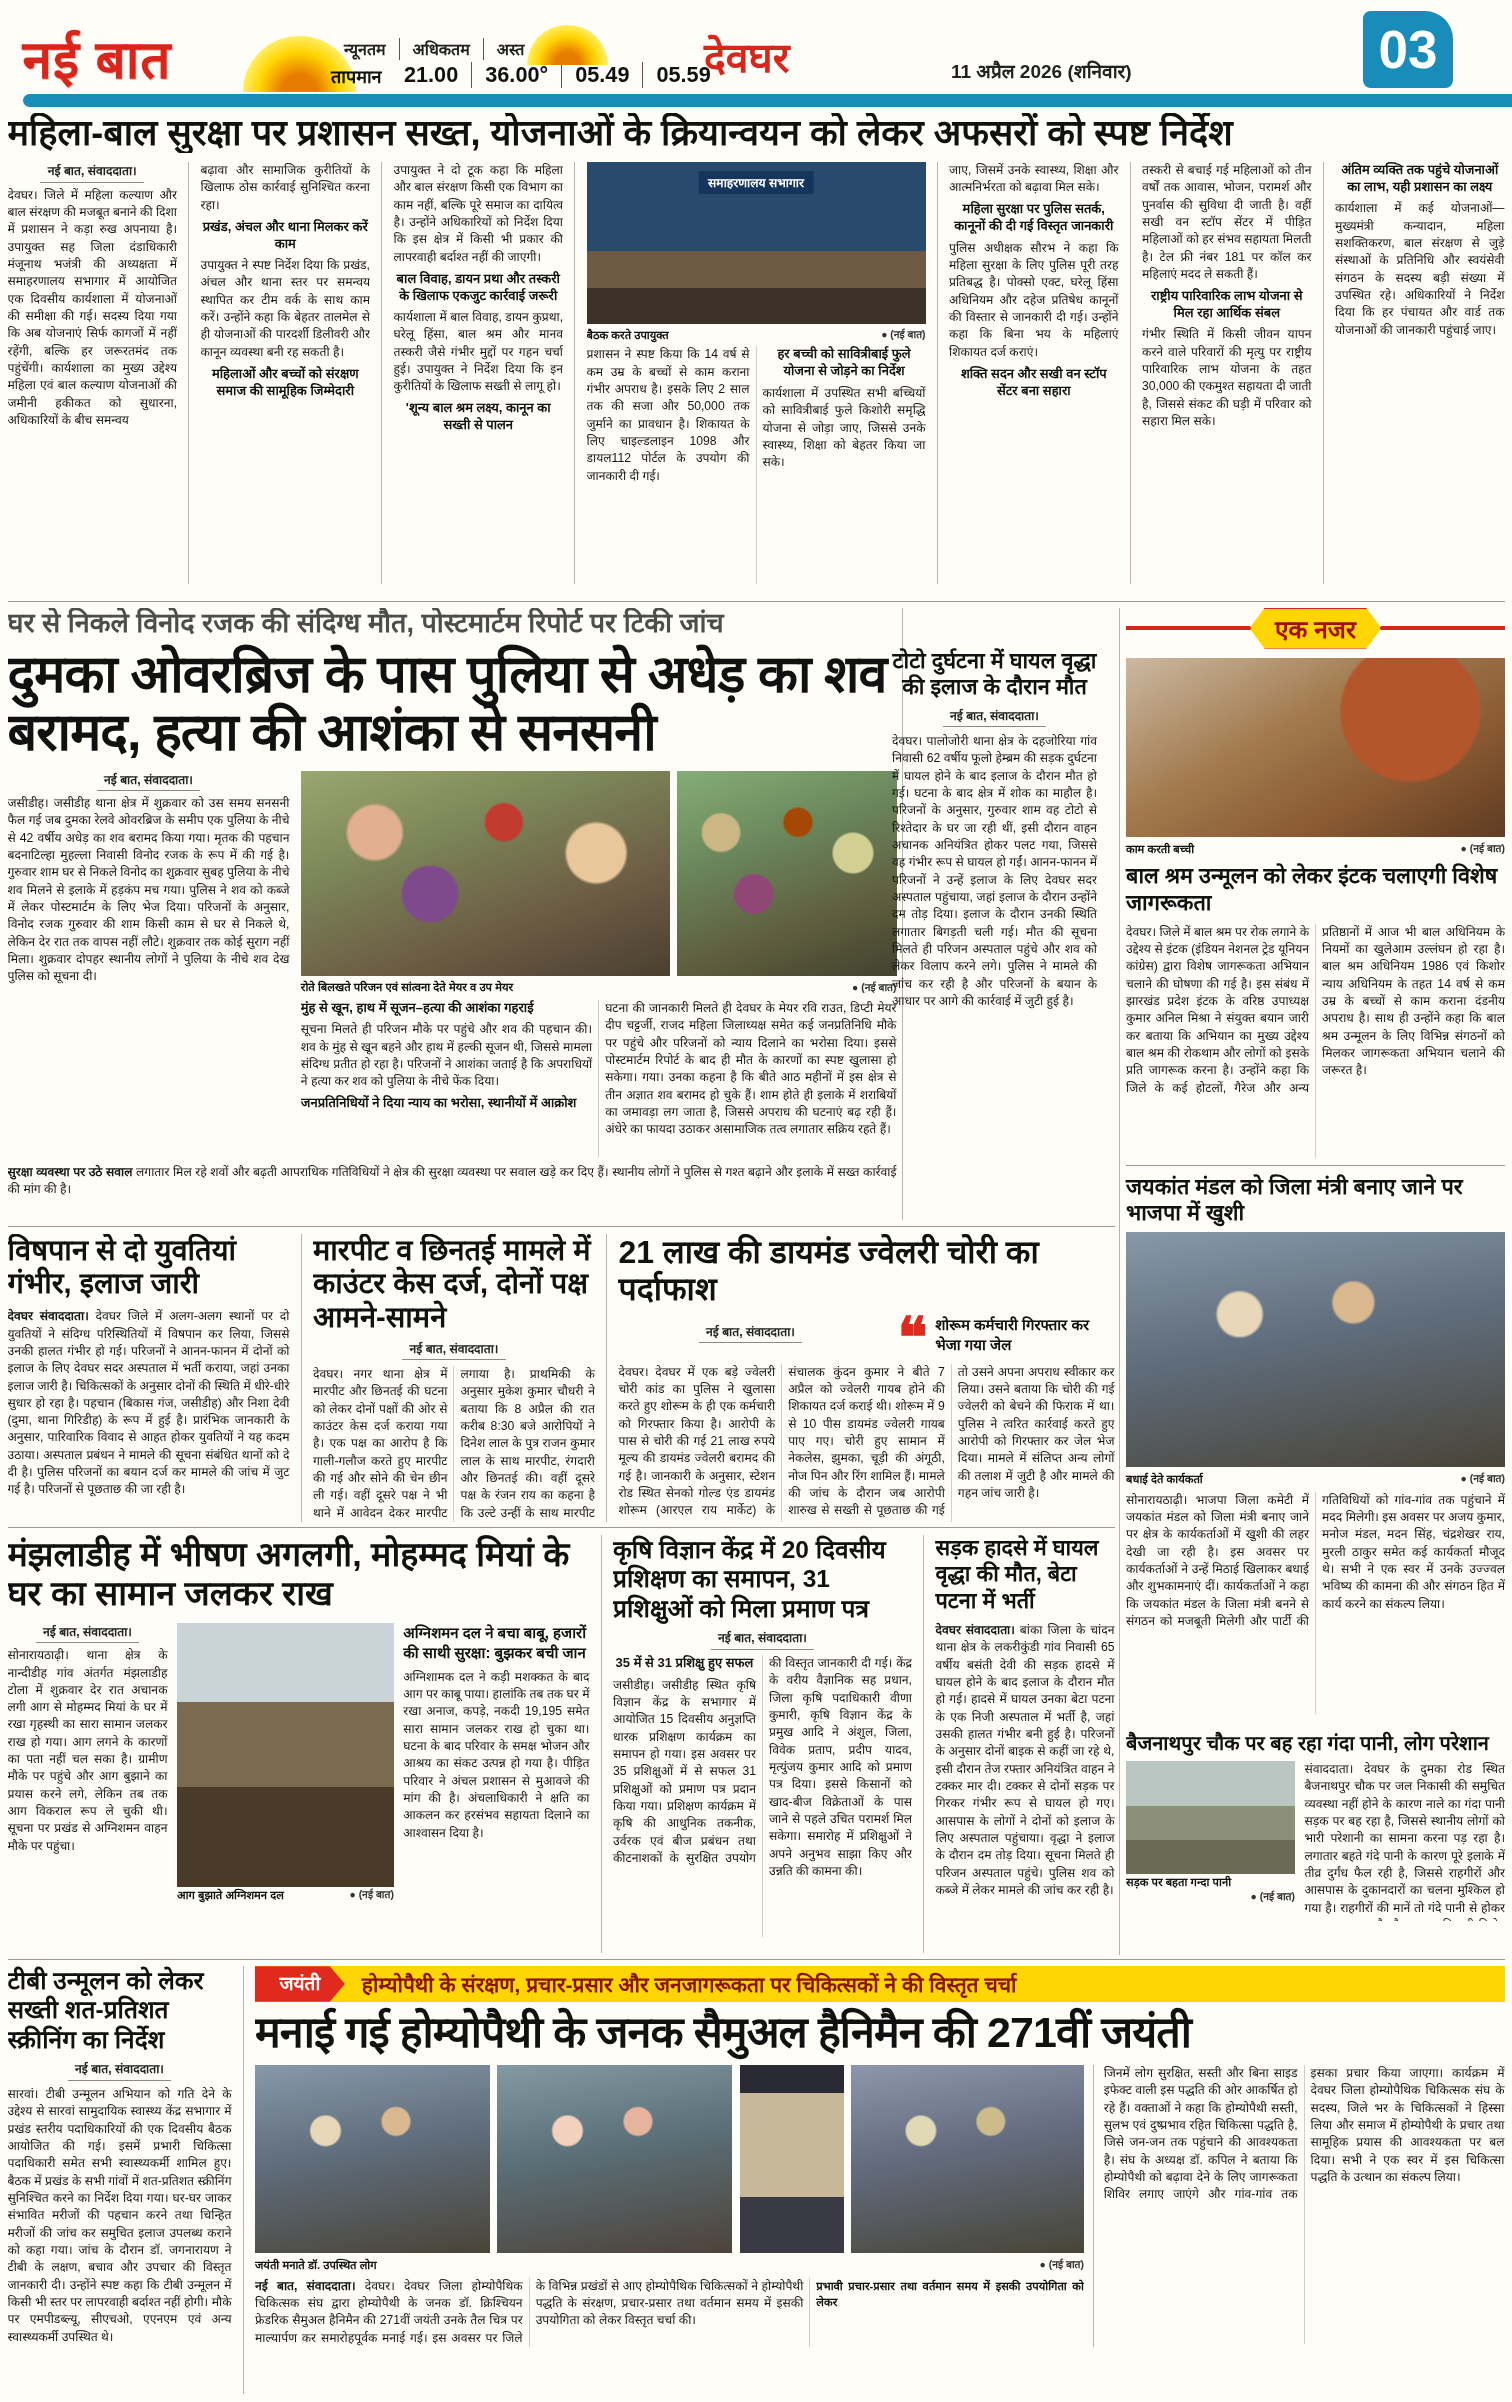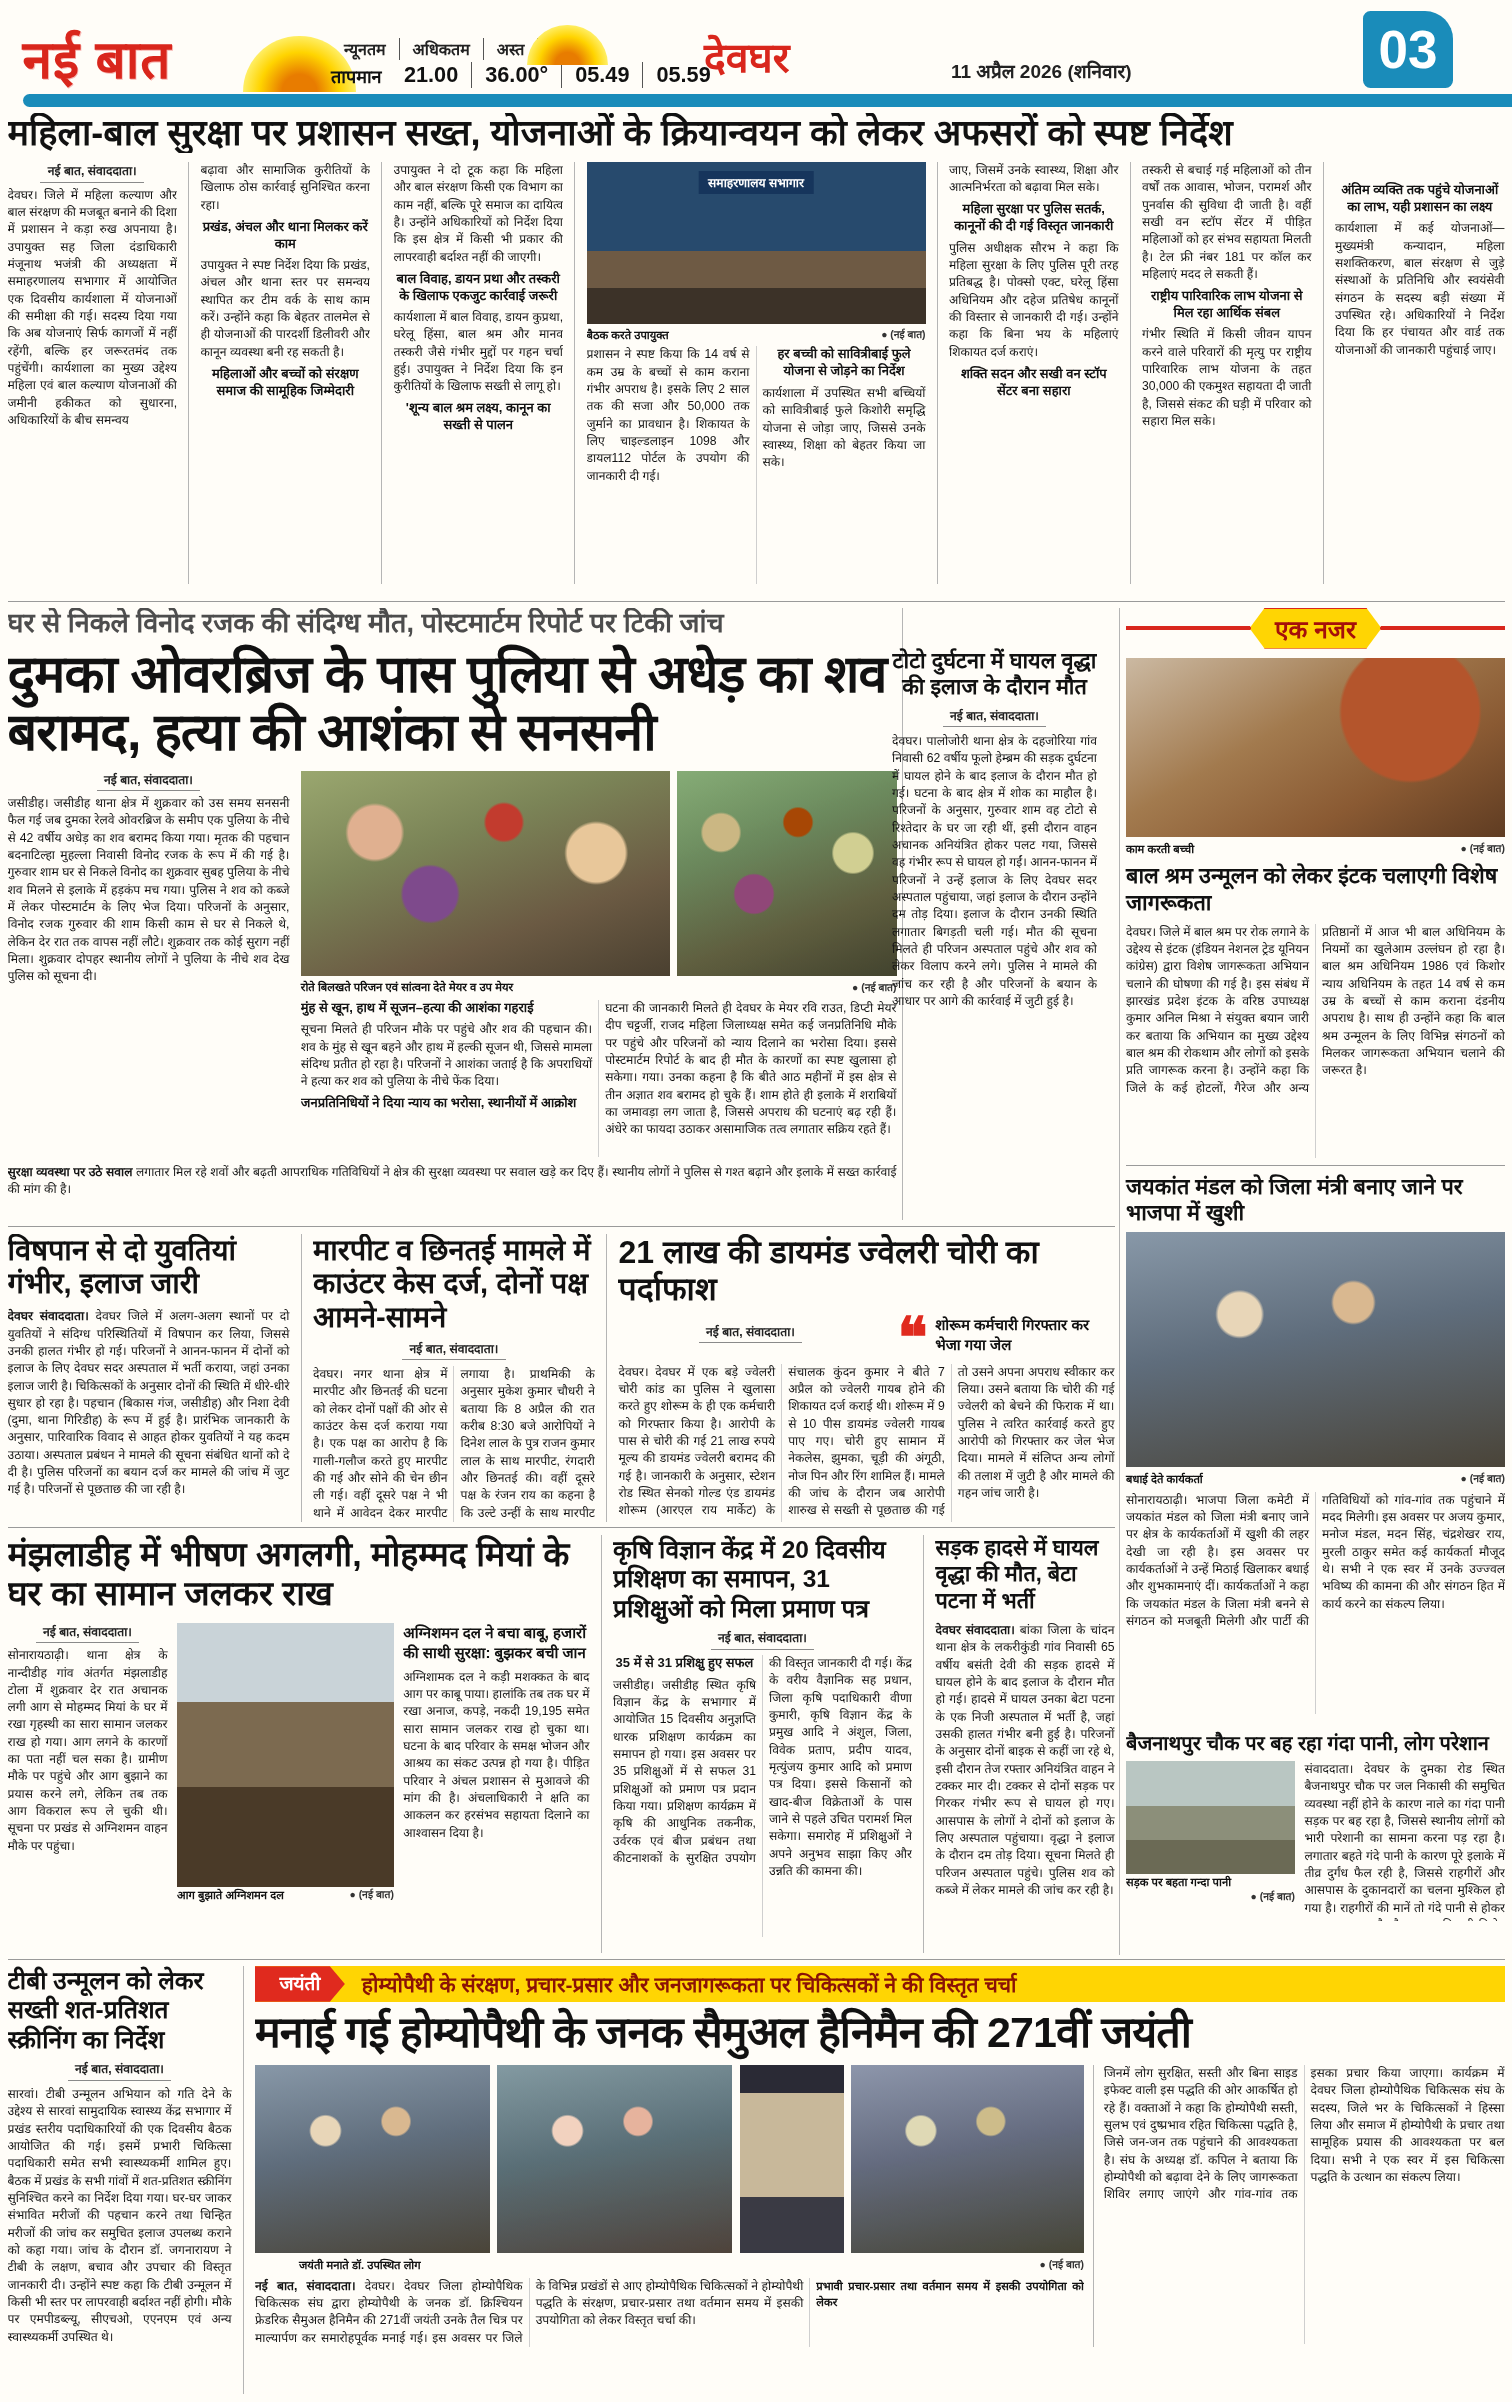--- a/index.html
+++ b/index.html
@@ -163,21 +163,21 @@
         <div class="body">पुलिस अधीक्षक सौरभ ने कहा कि महिला सुरक्षा के लिए पुलिस पूरी तरह प्रतिबद्ध है। पोक्सो एक्ट, घरेलू हिंसा अधिनियम और दहेज प्रतिषेध कानूनों की विस्तार से जानकारी दी गई। उन्होंने कहा कि बिना भय के महिलाएं शिकायत दर्ज कराएं।</div>
         <div class="sub">शक्ति सदन और सखी वन स्टॉप सेंटर बना सहारा</div>
       </div>
       <div class="vr"></div>
       <div style="flex:1;overflow:hidden;">
         <div class="body">तस्करी से बचाई गई महिलाओं को तीन वर्षों तक आवास, भोजन, परामर्श और पुनर्वास की सुविधा दी जाती है। वहीं सखी वन स्टॉप सेंटर में पीड़ित महिलाओं को हर संभव सहायता मिलती है। टेल फ्री नंबर 181 पर कॉल कर महिलाएं मदद ले सकती हैं।</div>
         <div class="sub">राष्ट्रीय पारिवारिक लाभ योजना से मिल रहा आर्थिक संबल</div>
         <div class="body">गंभीर स्थिति में किसी जीवन यापन करने वाले परिवारों की मृत्यु पर राष्ट्रीय पारिवारिक लाभ योजना के तहत 30,000 की एकमुश्त सहायता दी जाती है, जिससे संकट की घड़ी में परिवार को सहारा मिल सके।</div>
       </div>
       <div class="vr"></div>
-      <div style="flex:1;overflow:hidden;margin-top:20px;">
+      <div style="flex:1;overflow:hidden;">
         <div class="sub" style="margin-top:0;">अंतिम व्यक्ति तक पहुंचे योजनाओं का लाभ, यही प्रशासन का लक्ष्य</div>
         <div class="body">कार्यशाला में कई योजनाओं— मुख्यमंत्री कन्यादान, महिला सशक्तिकरण, बाल संरक्षण से जुड़े संस्थाओं के प्रतिनिधि और स्वयंसेवी संगठन के सदस्य बड़ी संख्या में उपस्थित रहे। अधिकारियों ने निर्देश दिया कि हर पंचायत और वार्ड तक योजनाओं की जानकारी पहुंचाई जाए।</div>
       </div>
     </div>
   </div>
 
   <div class="abs hr" style="left:7.5px;top:601px;width:1497px;"></div>
 
   <div class="abs" style="left:7.5px;top:608px;width:889px;height:614px;overflow:hidden;">
     <div class="kicker">घर से निकले विनोद रजक की संदिग्ध मौत, पोस्टमार्टम रिपोर्ट पर टिकी जांच</div>
@@ -341,21 +341,21 @@
       </div>
       <div class="h-xl" style="font-size:43px;margin-top:5.6px;">मनाई गई होम्योपैथी के जनक सैमुअल हैनिमैन की 271वीं जयंती</div>
       <div style="display:flex;gap:9.4px;margin-top:9.4px;height:282px;">
         <div style="width:829px;flex:none;display:flex;flex-direction:column;">
           <div style="display:flex;gap:7.5px;">
             <div class="photo group" style="width:235px;height:188px;"></div>
             <div class="photo group" style="width:235px;height:188px;filter:hue-rotate(-20deg);"></div>
             <div class="photo" style="width:104px;height:188px;background:linear-gradient(180deg,#2a2a35 0 15%,#c8b89a 15% 70%,#3a3a44 70% 100%);"></div>
             <div class="photo group" style="flex:1;height:188px;filter:hue-rotate(15deg);"></div>
           </div>
-          <div class="caption" style="margin-top:3.8px;margin-left:44px;">
+          <div class="caption" style="margin-top:3.8px;">
             <span>जयंती मनाते डॉ. उपस्थित लोग</span>
             <span class="credit">● (नई बात)</span>
           </div>
           <div class="body cols3" style="flex:1;margin-top:5.6px;">
             <b>नई बात, संवाददाता।</b>
             <span>देवघर। देवघर जिला होम्योपैथिक चिकित्सक संघ द्वारा होम्योपैथी के जनक डॉ. क्रिश्चियन फ्रेडरिक सैमुअल हैनिमैन की 271वीं जयंती उनके तैल चित्र पर माल्यार्पण कर समारोहपूर्वक मनाई गई। इस अवसर पर जिले के विभिन्न प्रखंडों से आए होम्योपैथिक चिकित्सकों ने होम्योपैथी पद्धति के संरक्षण, प्रचार-प्रसार तथा वर्तमान समय में इसकी उपयोगिता को लेकर विस्तृत चर्चा की।</span>
             <div class="caption" style="margin-top:3.8px;">
                 <span>प्रभावी प्रचार-प्रसार तथा वर्तमान समय में इसकी उपयोगिता को लेकर</span>
               </div>
           </div>

